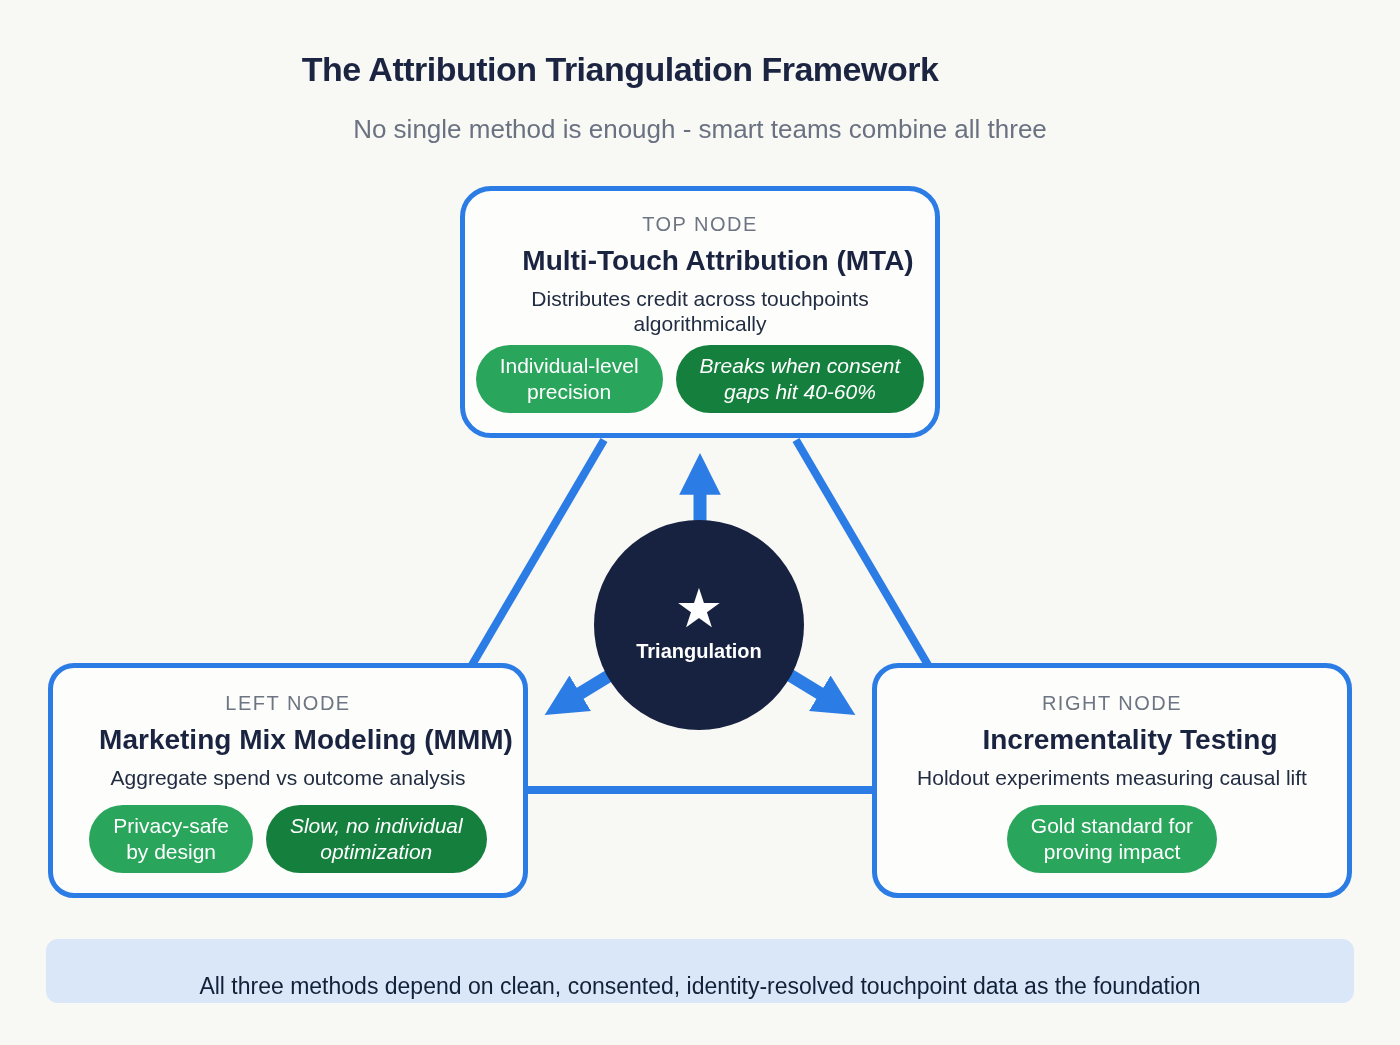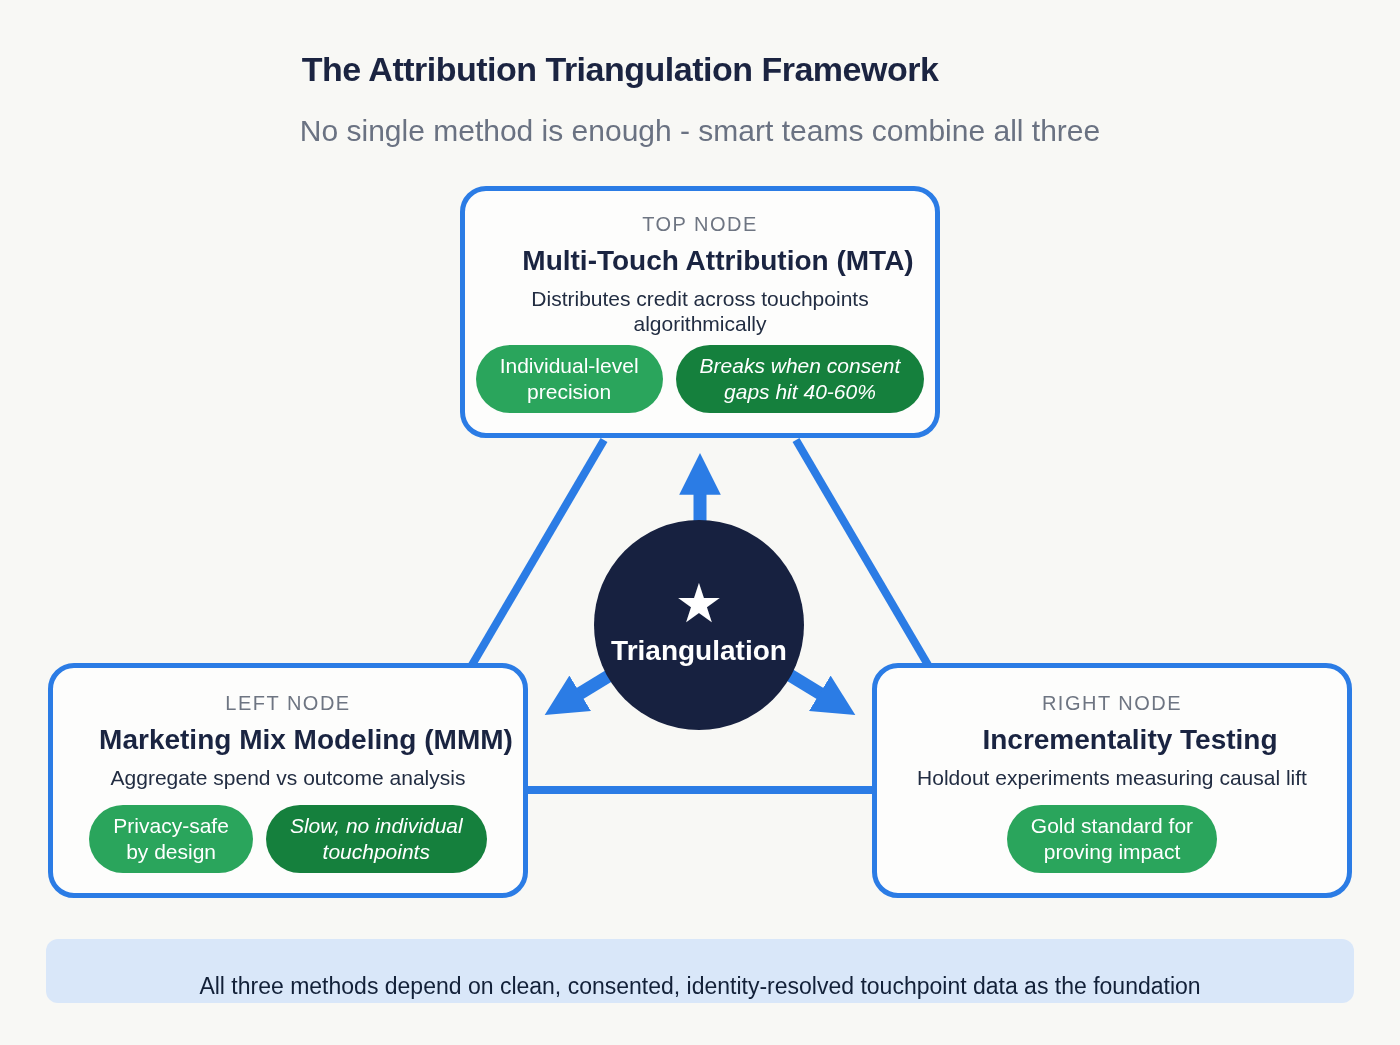--- a/index.html
+++ b/index.html
@@ -24,39 +24,39 @@
     font-size: 34px;
     font-weight: 700;
     letter-spacing: -0.5px;
     color: #1b2441;
   }
   .page-subtitle {
     position: absolute;
     left: 0; top: 114px;
     width: 1400px;
     text-align: center;
-    font-size: 30px;
+    font-size: 26px;
     font-weight: 400;
     color: #6a7282;
   }
   svg.connectors {
     position: absolute;
     left: 0; top: 0;
     width: 1400px;
     height: 1045px;
   }
   .node {
     position: absolute;
     box-sizing: border-box;
     background: #fdfdfc;
     border: 5px solid #2b7ce5;
     border-radius: 26px;
     text-align: center;
   }
-  .node-top  { left: 460px; top: 186px; width: 480px; height: 252px; padding-top: 22px; }
+  .node-top  { left: 460px; top: 186px; width: 480px; height: 252px; padding-top: 22px; border-radius: 31px; }
   .node-left { left: 48px;  top: 663px; width: 480px; height: 235px; padding-top: 24px; }
   .node-right{ left: 872px; top: 663px; width: 480px; height: 235px; padding-top: 24px; }
   .node-tag {
     font-size: 20px;
     letter-spacing: 1.5px;
     color: #6e7582;
     font-weight: 400;
   }
   .node-title {
     margin-top: 9px;
@@ -113,21 +113,21 @@
   .star-glyph {
     color: #ffffff;
     font-size: 54px;
     line-height: 1;
     margin-top: -6px;
     font-family: "DejaVu Sans", sans-serif;
   }
   .center-label {
     margin-top: 4px;
     color: #ffffff;
-    font-size: 28px;
+    font-size: 20px;
     font-weight: 700;
   }
   .footer-bar {
     position: absolute;
     left: 46px; top: 939px;
     width: 1308px; height: 64px;
     box-sizing: border-box;
     background: #d9e7f9;
     border-radius: 12px;
     display: flex;
@@ -177,21 +177,21 @@
   </div>
 
   <div class="node node-left">
     <div class="node-tag">LEFT NODE</div>
     <div class="node-title">Marketing Mix Modeling (MMM)</div>
     <div class="node-desc">Aggregate spend vs outcome analysis</div>
     <div class="pill-row">
       <div class="pill pro">Privacy-safe
 by design</div>
       <div class="pill con">Slow, no individual
-touchpoints</div>
+optimization</div>
     </div>
   </div>
 
   <div class="node node-right">
     <div class="node-tag">RIGHT NODE</div>
     <div class="node-title">Incrementality Testing</div>
     <div class="node-desc">Holdout experiments measuring causal lift</div>
     <div class="pill-row">
       <div class="pill pro">Gold standard for
 proving impact</div>

